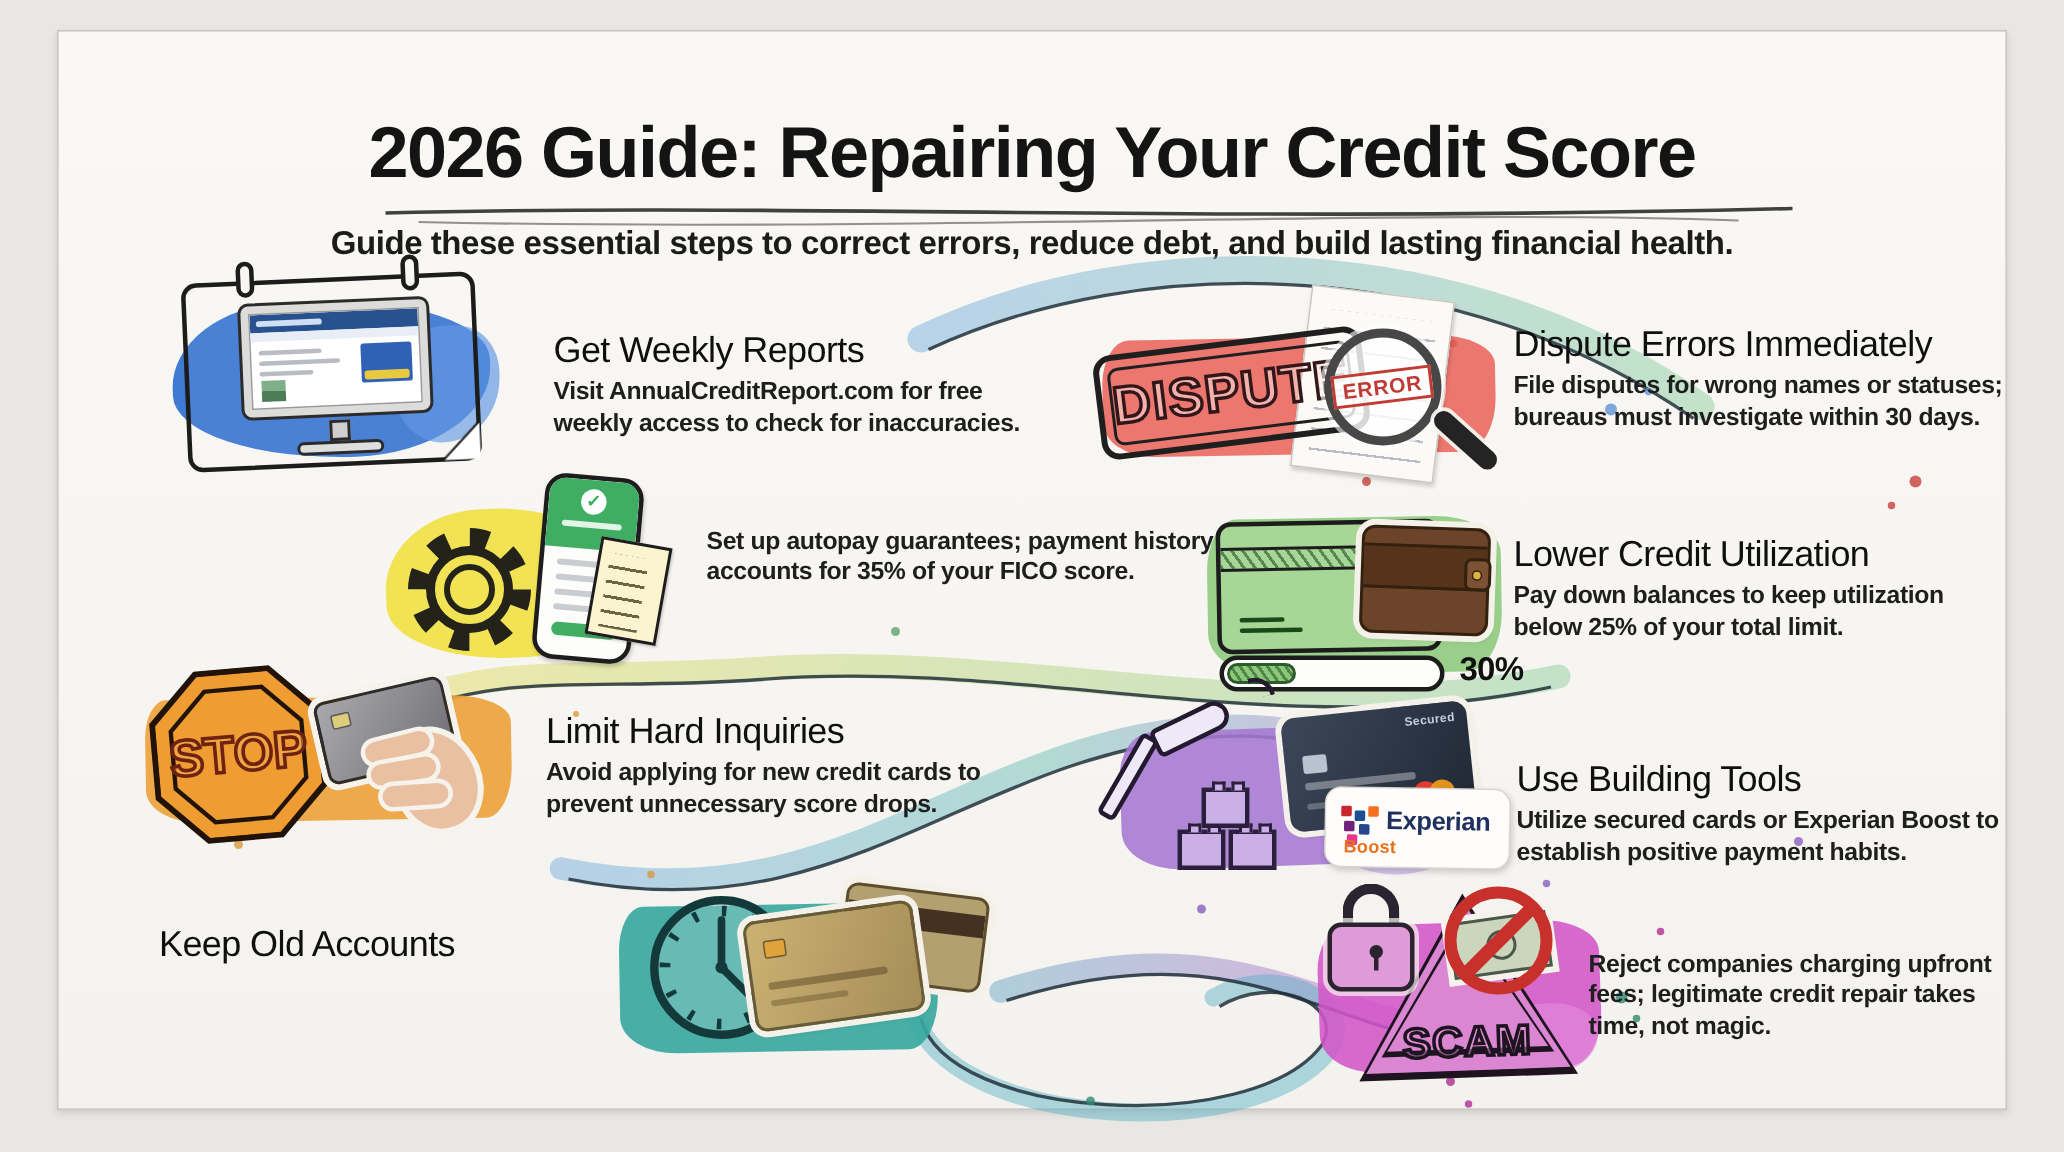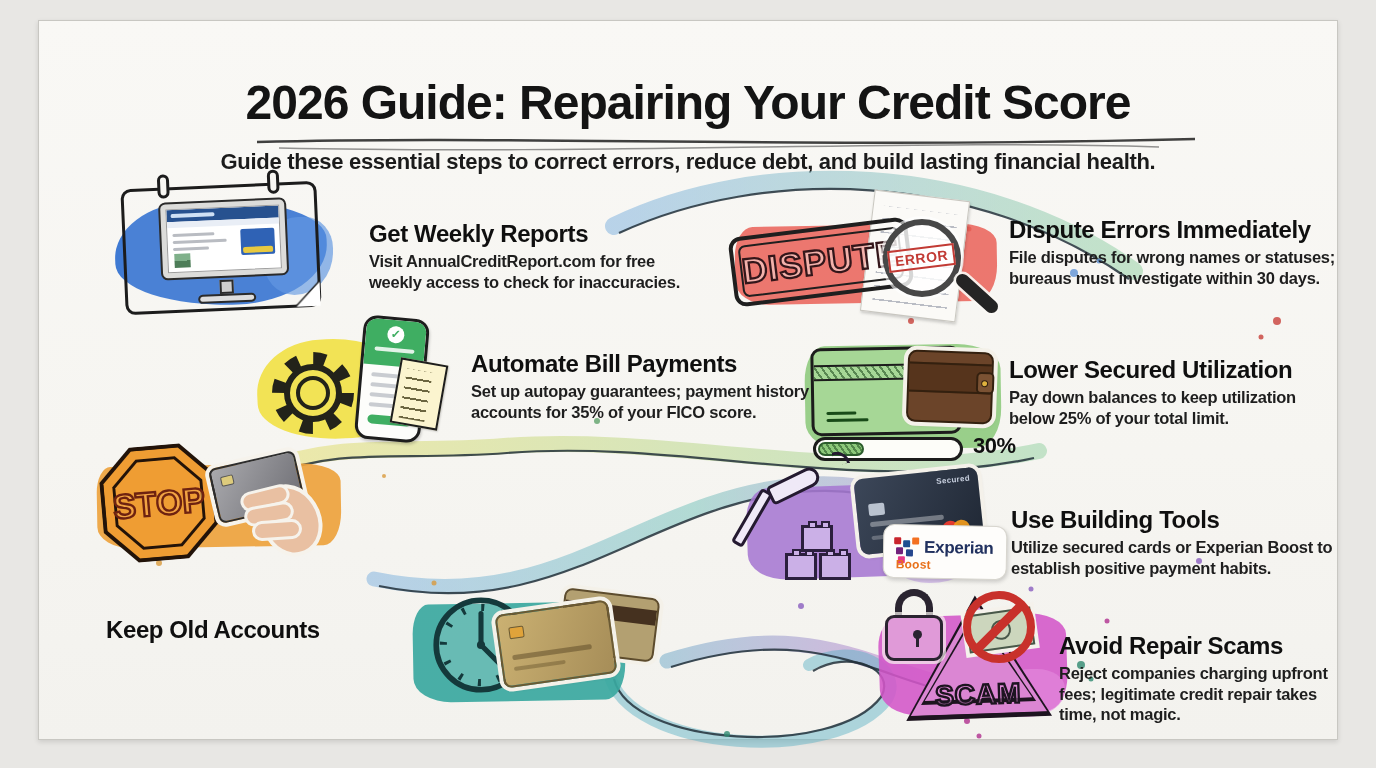--- a/index.html
+++ b/index.html
@@ -23,21 +23,21 @@
     font-size:48px; font-weight:800; letter-spacing:-1px; color:#141414; margin:0;
   }
   .hdr-sub {
     position:absolute; left:0; top:128px; width:100%; text-align:center;
     font-size:22px; font-weight:600; letter-spacing:-.3px; color:#1b1b1b; margin:0;
   }
   
   #flows { position:absolute; left:0; top:0; width:1376px; height:768px; z-index:1; }
   
   .step-text { position:absolute; z-index:5; }
-  .step-text h3 { margin:0 0 5px 0; font-size:24px; font-weight:700; letter-spacing:-.4px; color:#0f0f0f; line-height:1.05; }
+  .step-text h3 { margin:0 0 5px 0; font-size:24px; font-weight:400; letter-spacing:-.4px; color:#0f0f0f; line-height:1.05; }
   .step-text p  { margin:0; font-size:16.5px; font-weight:600; letter-spacing:-.25px; color:#1e1e1e; line-height:1.24; }
   .icon-art { position:absolute; z-index:3; }
   .wash { position:absolute; }
   
   .wash-blue1 { left:2px; top:24px; width:212px; height:104px; background:#2f6fd0; opacity:.92; border-radius:38% 55% 45% 60% / 55% 42% 58% 45%; transform:rotate(-2deg); }
   .wash-blue2 { left:150px; top:40px; width:70px; height:78px; background:#5b93e0; opacity:.65; border-radius:50% 40% 55% 45%; }
   .calendar { position:absolute; left:10px; top:8px; width:196px; height:126px; border:3px solid #1c1c1c; border-radius:10px; transform:rotate(-2.5deg); background:rgba(255,255,255,.06); }
   .cal-ring { position:absolute; top:-16px; width:12px; height:24px; border:3px solid #1c1c1c; border-radius:7px; background:#f7f6f2; }
   .cal-curl { position:absolute; right:-2px; bottom:-2px; width:0; height:0; border-left:24px solid transparent; border-bottom:24px solid #ffffff; filter:drop-shadow(-1px -1px 0 #1c1c1c); }
   .monitor { position:absolute; left:34px; top:12px; width:128px; height:78px; background:#dcdcda; border:2.5px solid #2b2b2b; border-radius:7px; }
@@ -281,21 +281,20 @@
         <div class="ph-appline"></div>
         <div class="ph-line" style="top:54px; width:40px;"></div>
         <div class="ph-line" style="top:64px; width:34px;"></div>
         <div class="ph-line" style="top:74px; width:40px;"></div>
         <div class="ph-line" style="top:84px; width:28px;"></div>
         <div class="ph-btn"></div>
       </div>
       <div class="receipt"></div>
     </div>
     <div class="step-text" style="left:432px; top:330px; width:345px;">
-      <h3>Automate Bill Payments</h3>
       <p>Set up autopay guarantees; payment history accounts for 35% of your FICO score.</p>
     </div>
 
     <div class="icon-art" style="left:766px; top:314px; width:240px; height:130px;">
       <div class="wash wash-green"></div>
       <div class="gcard">
         <div class="gcard-stripe"></div>
         <div class="gcard-line" style="left:12px; bottom:18px; width:30px;"></div>
         <div class="gcard-line" style="left:12px; bottom:11px; width:42px;"></div>
         <div class="gcard-cc"></div>
@@ -305,40 +304,44 @@
         <div class="wallet-flap"></div>
           <div class="wallet-tab"></div>
           <div class="wallet-dot"></div>
       </div>
       <div class="ubar">
           <div class="ubar-fill"></div>
         </div>
       <div class="ubar-pct">30%</div>
     </div>
     <div class="step-text" style="left:970px; top:336px; width:300px;">
-      <h3>Lower Secured Utilization</h3>
+      <h3>Lower Credit Utilization</h3>
       <p>Pay down balances to keep utilization below 25% of your total limit.</p>
     </div>
 
     <div class="icon-art" style="left:58px; top:422px; width:250px; height:130px;">
       <div class="wash wash-orange"></div>
       <div class="stop-sign">
         <div class="oct o1"></div>
           <div class="oct o2"></div>
           <div class="oct o3"></div>
           <div class="oct o4"></div>
         <span class="stop-word">STOP</span>
       </div>
       <div class="hcard">
           <div class="hcard-chip"></div>
         </div>
       <div class="palm"></div>
       <div class="finger f1"></div>
       <div class="finger f2"></div>
       <div class="finger f3"></div>
+    </div>
+    <div class="step-text" style="left:325px; top:454px; width:318px;">
+      <h3>Limit Hard Inquiries</h3>
+      <p>Avoid applying for new credit cards to prevent unnecessary score drops.</p>
     </div>
 
     <div class="icon-art" style="left:700px; top:446px; width:270px; height:125px;">
       <div class="wash wash-purple1"></div>
       <div class="wash wash-purple2"></div>
       <div class="h-handle"></div>
       <div class="h-head">
           <div class="h-claw"></div>
         </div>
       <div class="blk" style="left:46px; top:86px;">
@@ -418,18 +421,17 @@
           <div class="lock-stem"></div>
         </div>
       <div class="bill">
           <div class="bill-oval"></div>
         </div>
       <div class="nosign">
           <div class="nosign-bar"></div>
         </div>
     </div>
     <div class="step-text" style="left:1020px; top:612px; width:285px;">
-      <h3>Avoid Repair Scams</h3>
       <p>Reject companies charging upfront fees; legitimate credit repair takes time, not magic.</p>
     </div>
 
   </div>
 </div>
 
 </body></html>

